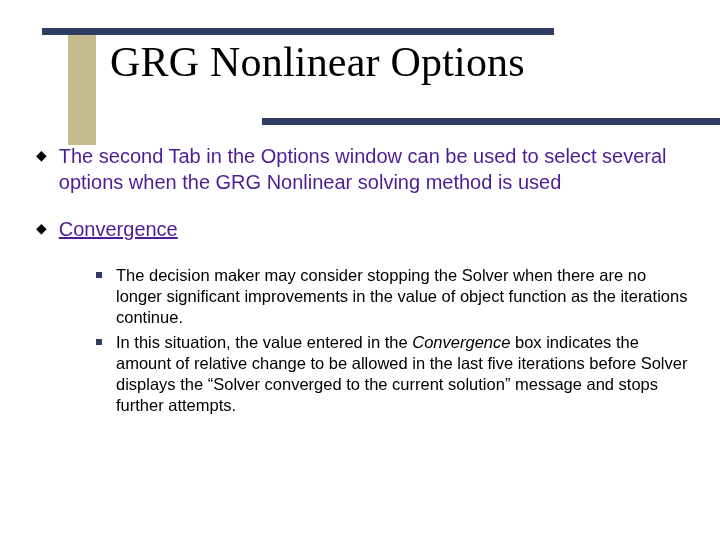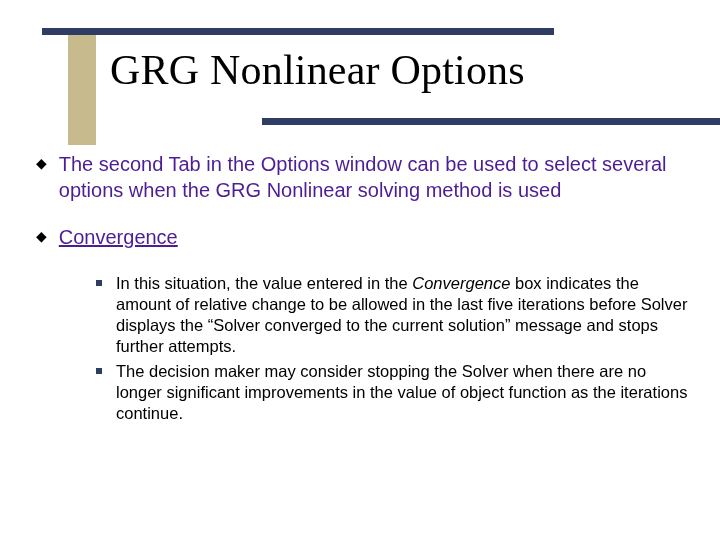--- a/index.html
+++ b/index.html
@@ -31,21 +31,21 @@
     width: 28px;
     height: 110px;
     background: #c7bb8d;
   }
   .title-text {
     position: relative;
     font-family: "Times New Roman", Times, serif;
     font-size: 42px;
     color: #000;
     margin-left: 68px;
-    margin-top: 18px;
+    margin-top: 10px;
     z-index: 2;
     letter-spacing: 0.2px;
   }
   .bar-bottom {
     position: absolute;
     top: 118px;
     left: 220px;
     width: 488px;
     height: 7px;
     background: #2f3d63;
@@ -114,21 +114,21 @@
   </div>
 
   <div class="bullet-row">
     <span class="diamond">◆</span>
     <span class="btext underline">Convergence</span>
   </div>
 
   <div class="sublist">
     <div class="sub-row">
       <span class="square"></span>
-      <span class="stext"><span>In this situation, the value entered in the </span><span class="ital">Convergence </span><span>box indicates the amount of relative change to be allowed in the last five iterations before Solver displays the “Solver converged to the current solution” message and stops further attempts.</span></span>
+      <span class="stext">The decision maker may consider stopping the Solver when there are no longer significant improvements in the value of object function as the iterations continue.</span>
     </div>
     <div class="sub-row">
       <span class="square"></span>
-      <span class="stext">The decision maker may consider stopping the Solver when there are no longer significant improvements in the value of object function as the iterations continue.</span>
+      <span class="stext"><span>In this situation, the value entered in the </span><span class="ital">Convergence </span><span>box indicates the amount of relative change to be allowed in the last five iterations before Solver displays the “Solver converged to the current solution” message and stops further attempts.</span></span>
     </div>
   </div>
 
 </div>
 
 </body></html>

